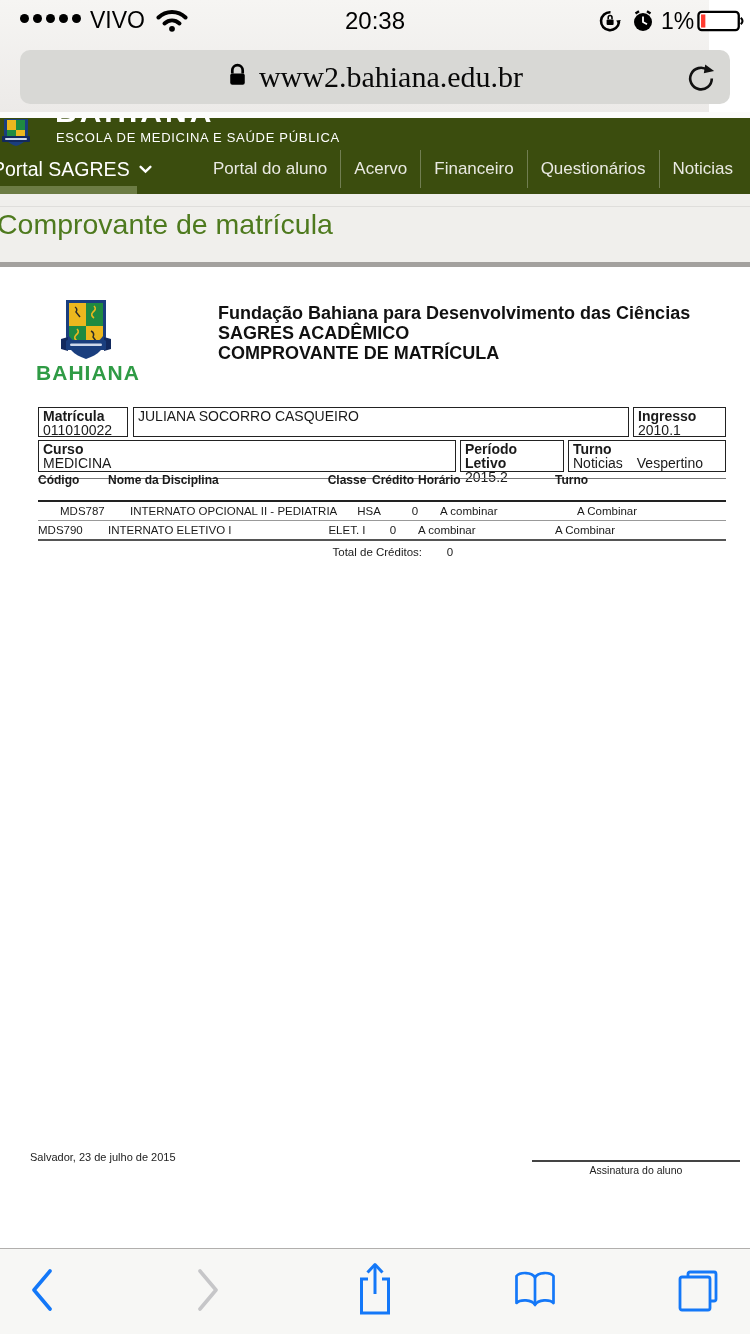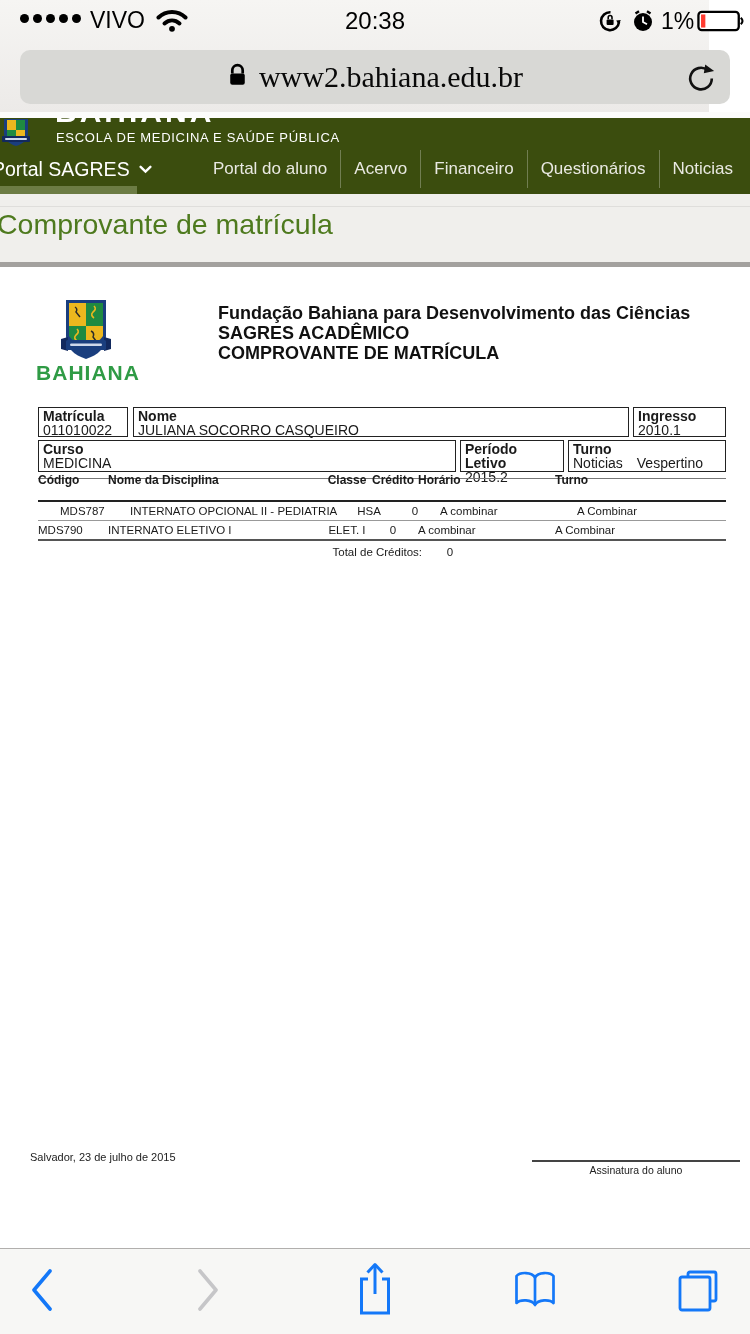--- a/index.html
+++ b/index.html
@@ -213,21 +213,20 @@
       <div>SAGRES ACADÊMICO</div>
       <div>COMPROVANTE DE MATRÍCULA</div>
     </div>
 
 
     <div class="ibox b-mat">
       <span class="lbl">Matrícula</span>
       <span class="val">011010022</span>
     </div>
     <div class="ibox b-nome">
-      <span class="lbl">Nome</span>
       <span class="val">JULIANA SOCORRO CASQUEIRO</span>
     </div>
     <div class="ibox b-ing">
       <span class="lbl">Ingresso</span>
       <span class="val">2010.1</span>
     </div>
     <div class="ibox b-curso">
       <span class="lbl">Curso</span>
       <span class="val">MEDICINA</span>
     </div>

